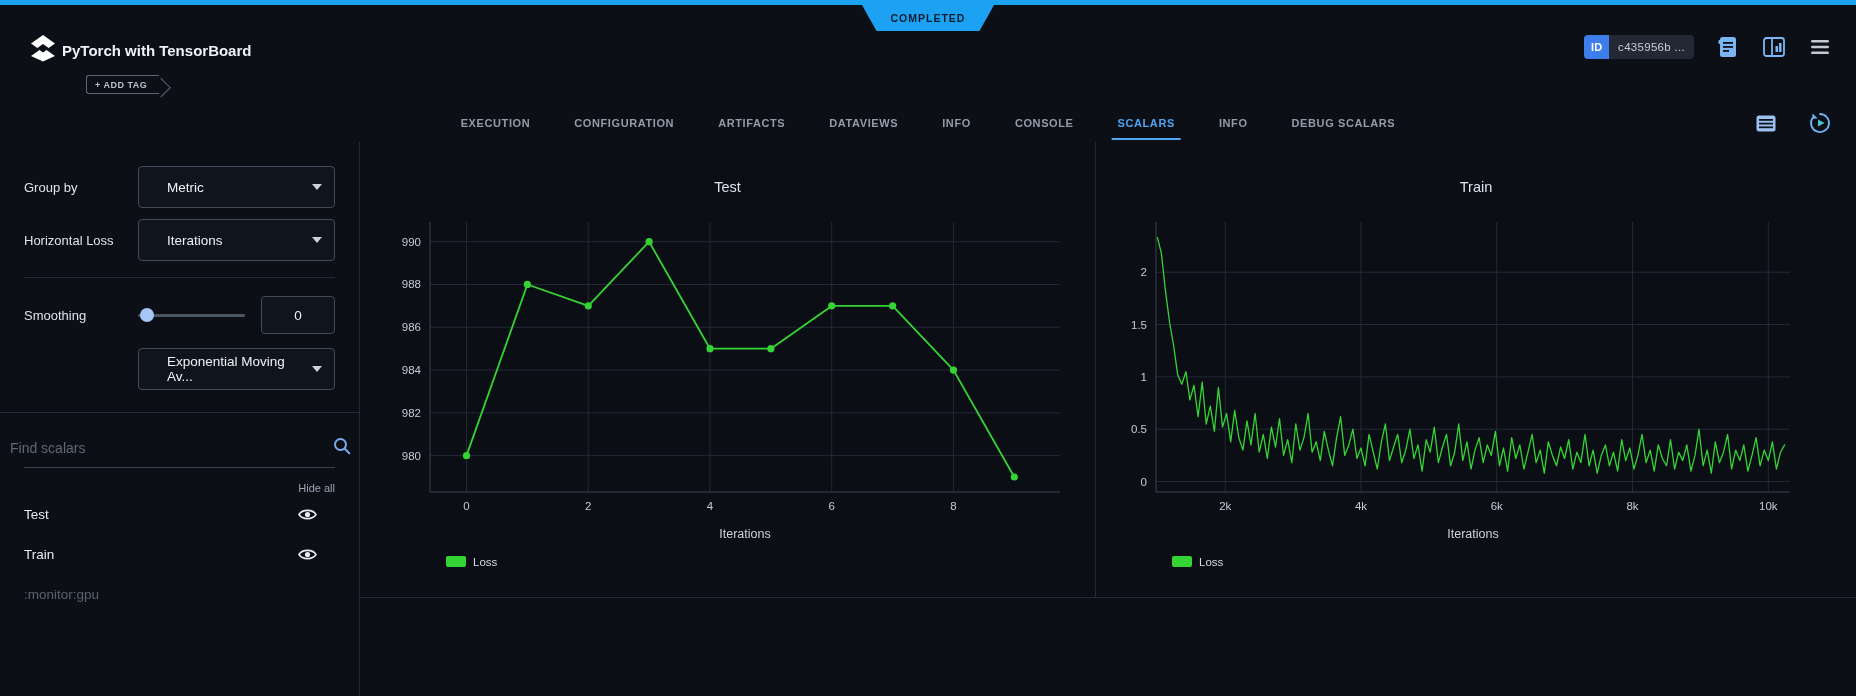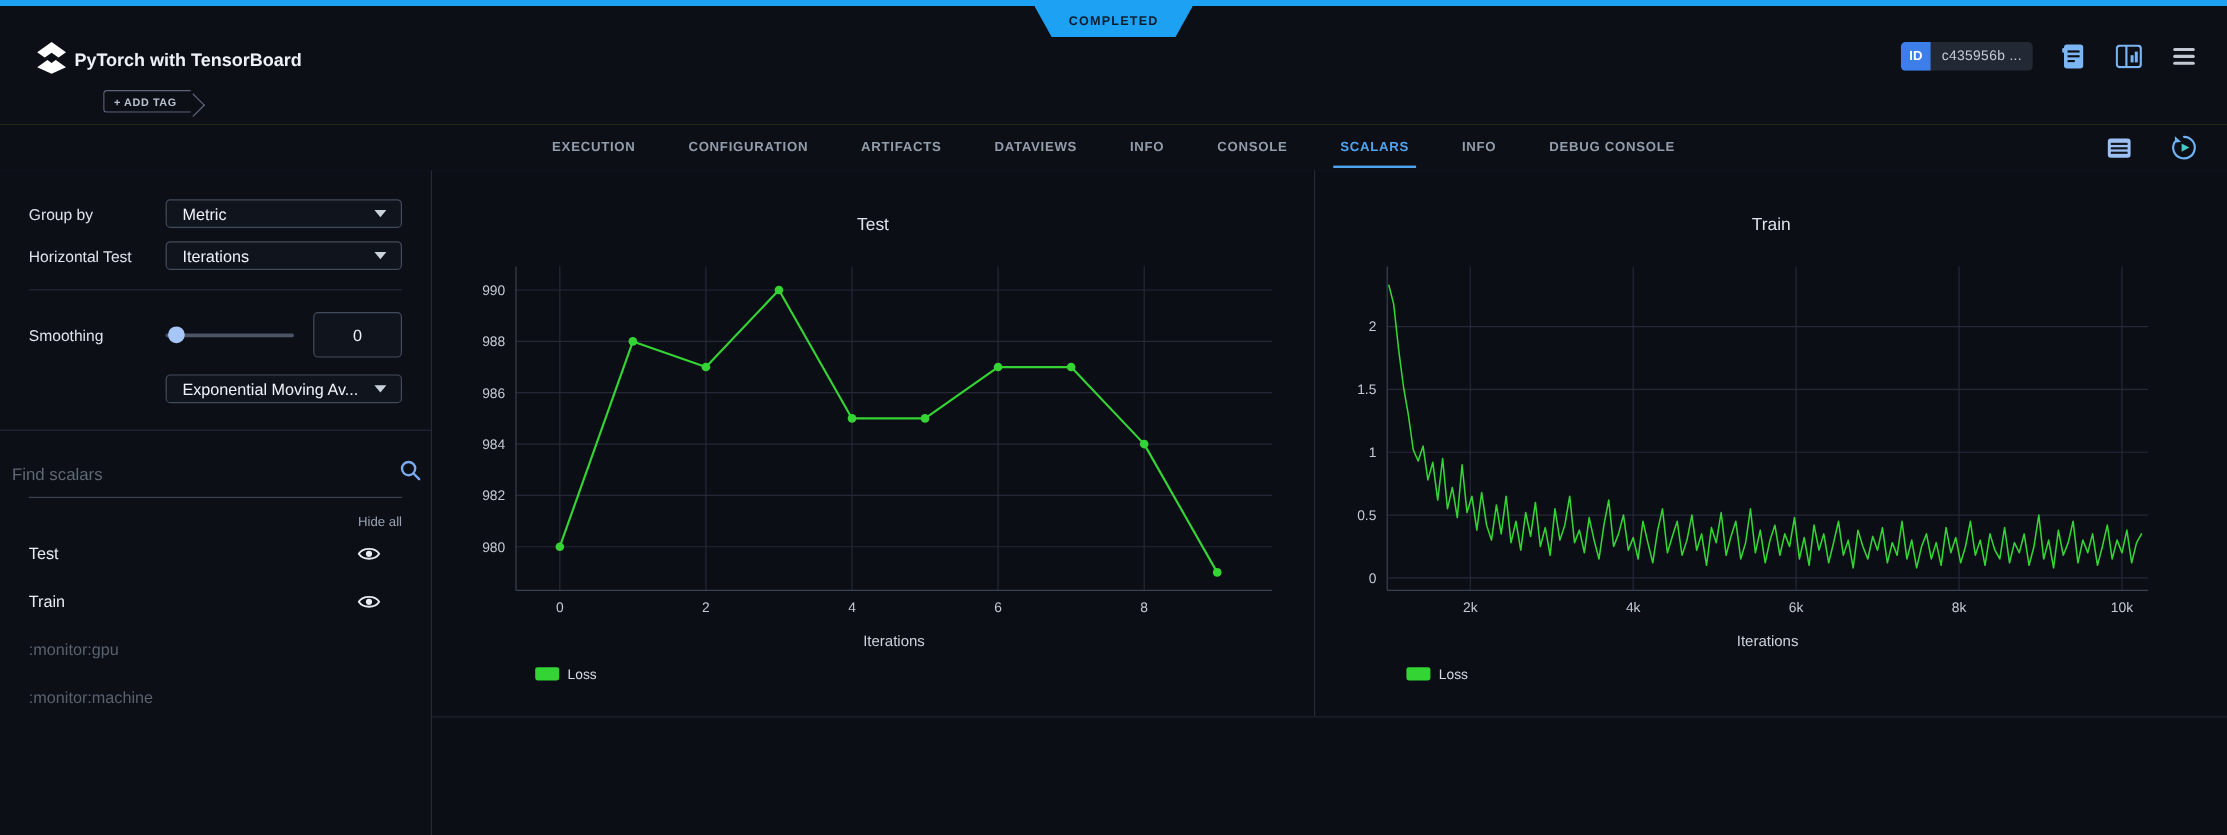--- a/index.html
+++ b/index.html
@@ -42,22 +42,22 @@
   .tab.active{color:#4fa5f2;}
   .tab.active:after{content:"";position:absolute;left:-6px;right:-6px;bottom:2px;height:2px;background:#4fa5f2;}
   .tab-bar-icons{position:absolute;right:24px;top:0;height:38px;display:flex;align-items:center;gap:30px;}
 
   
   .body{position:absolute;top:142px;left:0;right:0;bottom:0;display:flex;}
   .sidebar{width:360px;min-width:360px;background:#0c0f16;border-right:1px solid #232936;
            position:relative;padding-top:24px;box-sizing:border-box;}
   .ctrl-row{display:flex;align-items:center;padding:0 24px;margin-bottom:11px;}
   .ctrl-label{width:114px;font-size:13px;color:#dde2ea;}
-  .select{flex:1;height:24px;background:#10141d;border:1px solid #424b5a;border-radius:4px;
-          display:flex;align-items:center;justify-content:space-between;padding:0 12px 0 13px;
+  .select{flex:1;height:42px;background:#10141d;border:1px solid #424b5a;border-radius:4px;
+          display:flex;align-items:center;justify-content:space-between;padding:0 12px 0 28px;
           font-size:13.5px;color:#eef1f5;cursor:pointer;box-sizing:border-box;}
   .caret{width:0;height:0;border-left:5px solid transparent;border-right:5px solid transparent;
          border-top:6px solid #ccd2dc;}
   .sb-divider{height:1px;background:#232936;margin:16px 24px 18px 24px;}
   .sb-divider.full{margin:22px 0 24px 0;}
   .slider{flex:1;display:flex;align-items:center;position:relative;height:14px;margin-right:16px;}
   .slider-track{position:absolute;left:0;right:0;top:6px;height:3px;border-radius:2px;background:#4d5564;}
   .slider-thumb{position:absolute;left:2px;top:0;width:14px;height:14px;border-radius:50%;background:#a5c6f7;}
   .num-box{width:72px;height:36px;background:#10141d;border:1px solid #424b5a;border-radius:4px;
           display:flex;align-items:center;justify-content:center;font-size:13.5px;color:#eef1f5;}
@@ -138,21 +138,21 @@
   <div class="tab-bar">
     <div class="tabs">
       <span class="tab">EXECUTION</span>
       <span class="tab">CONFIGURATION</span>
       <span class="tab">ARTIFACTS</span>
       <span class="tab">DATAVIEWS</span>
       <span class="tab">INFO</span>
       <span class="tab">CONSOLE</span>
       <span class="tab active">SCALARS</span>
       <span class="tab">INFO</span>
-      <span class="tab">DEBUG CONSOLE</span>
+      <span class="tab">DEBUG SCALARS</span>
     </div>
     <div class="tab-bar-icons">
       <span class="hicon">
         <svg width="20" height="17" viewBox="0 0 20 17">
           <rect x="0.5" y="0.5" width="19" height="16" rx="2.5" fill="#9dc0f3"></rect>
           <rect x="3" y="4" width="14" height="1.8" fill="#10141d"></rect>
           <rect x="3" y="7.7" width="14" height="1.8" fill="#10141d"></rect>
           <rect x="3" y="11.4" width="14" height="1.8" fill="#10141d"></rect>
         </svg>
       </span>
@@ -169,21 +169,21 @@
   <div class="body">
     <aside class="sidebar">
       <div class="ctrl-row">
         <span class="ctrl-label">Group by</span>
         <div class="select">
           <span>Metric</span>
           <span class="caret"></span>
         </div>
       </div>
       <div class="ctrl-row">
-        <span class="ctrl-label">Horizontal Test</span>
+        <span class="ctrl-label">Horizontal Loss</span>
         <div class="select">
           <span>Iterations</span>
           <span class="caret"></span>
         </div>
       </div>
       <div class="sb-divider"></div>
       <div class="ctrl-row">
         <span class="ctrl-label">Smoothing</span>
         <div class="slider">
           <div class="slider-track"></div>
@@ -225,23 +225,20 @@
         <span>Train</span>
         <span class="eye">
           <svg width="19" height="13" viewBox="0 0 19 13">
             <path d="M1 6.5 C4.5 1 14.5 1 18 6.5 C14.5 12 4.5 12 1 6.5 Z" fill="none" stroke="#e8ecf2" stroke-width="1.6"></path>
             <circle cx="9.5" cy="6.5" r="2.6" fill="#e8ecf2"></circle>
           </svg>
         </span>
       </div>
       <div class="metric-row dim">
         <span>:monitor:gpu</span>
-      </div>
-      <div class="metric-row dim">
-        <span>:monitor:machine</span>
       </div>
     </aside>
 
     <main class="main">
       <div class="charts-row">
         <section class="chart-panel first">
           <svg width="735" height="455">
               <line x1="106.52173913043478" x2="106.52173913043478" y1="80" y2="350" stroke="#242936" stroke-width="1"></line>
               <line x1="228.2608695652174" x2="228.2608695652174" y1="80" y2="350" stroke="#242936" stroke-width="1"></line>
               <line x1="350" x2="350" y1="80" y2="350" stroke="#242936" stroke-width="1"></line>

